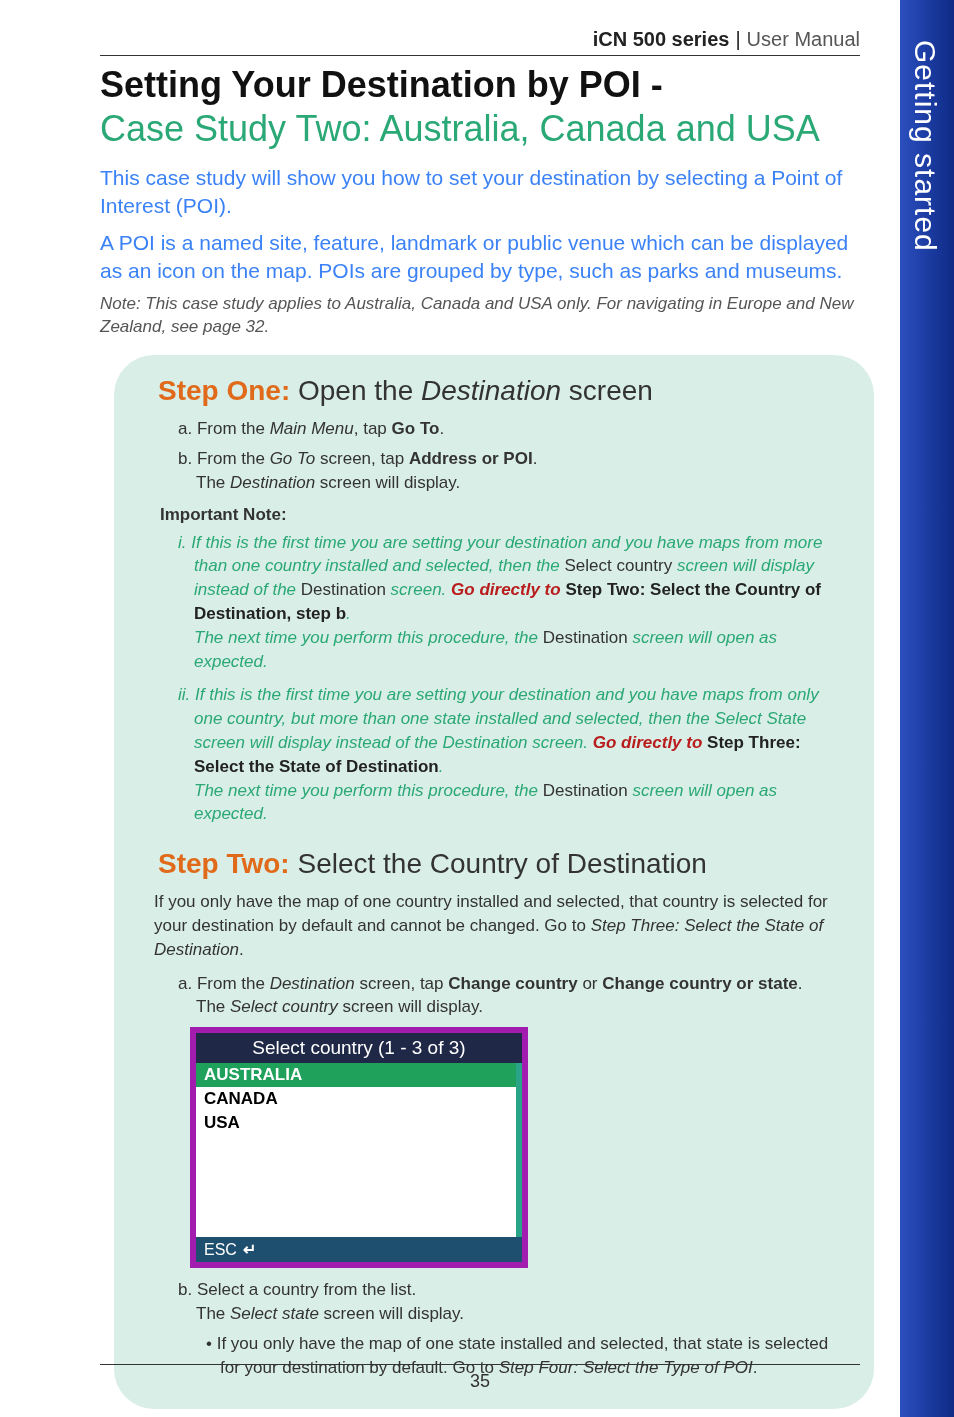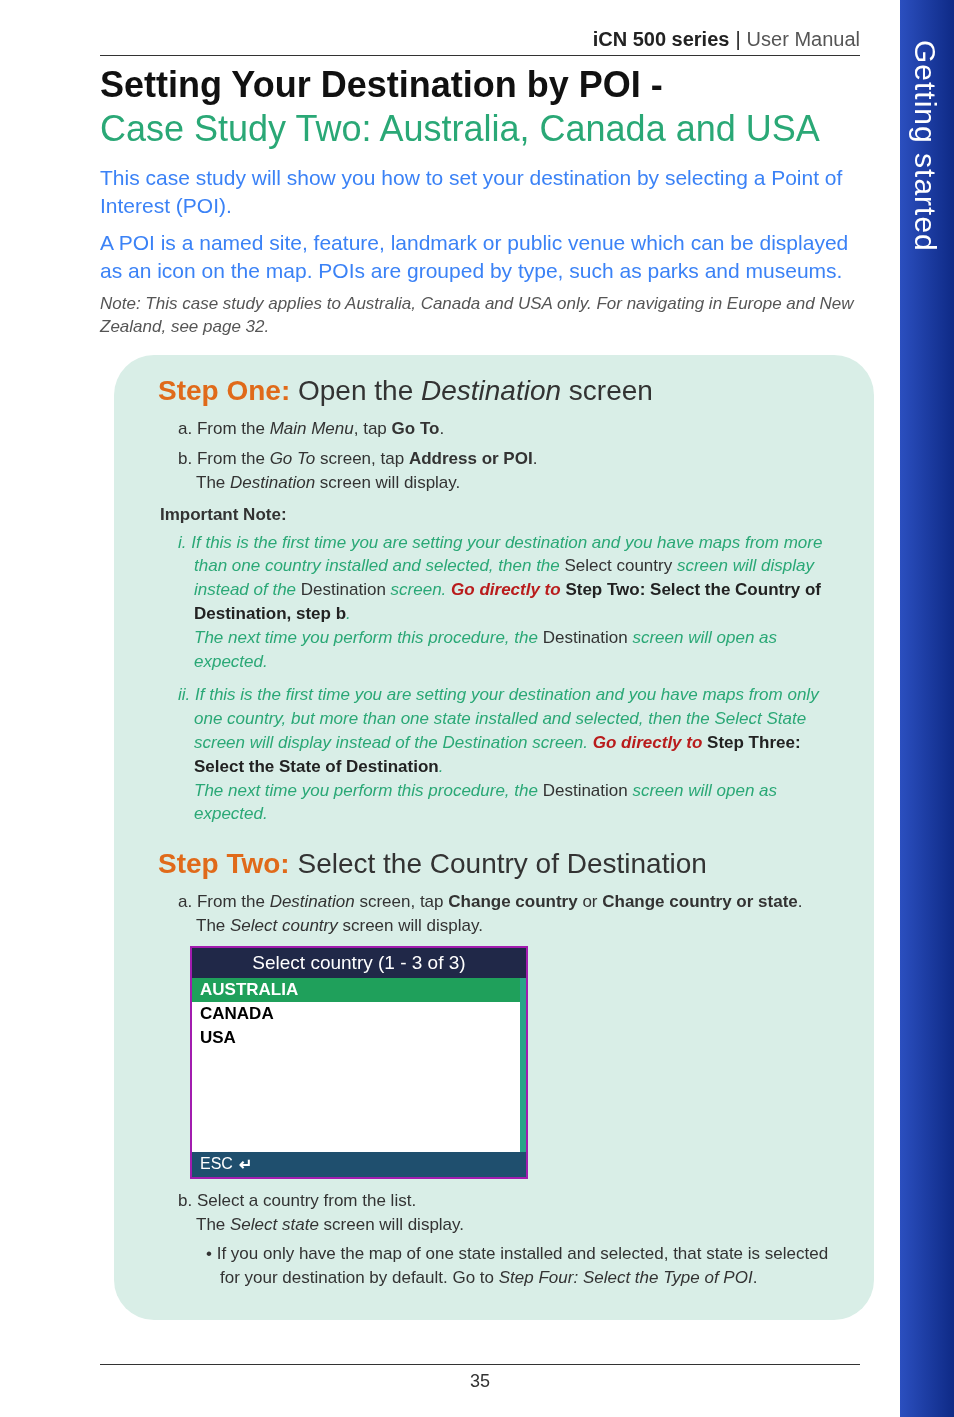--- a/index.html
+++ b/index.html
@@ -65,21 +65,21 @@
   .ital { font-style: italic; }
   .imp-note { font-weight: bold; font-size: 17px; margin-left: 10px; margin-top: 10px; margin-bottom: 6px; }
   .note-block { margin-left: 10px; font-size: 17px; color: #333; line-height: 1.4; }
   .note-block .row { text-indent: -16px; padding-left: 34px; margin-bottom: 10px; }
   .note-block .green { color: #2aa876; font-style: italic; }
   .note-block .green-bold-upright { color: #b91c1c; font-weight: bold; font-style: italic; }
   .note-block .black-bold { font-weight: bold; font-style: normal; color: #222; }
   .step2-lead { font-size: 17px; color: #333; line-height: 1.4; margin: 8px 4px 10px 4px; }
   .device {
     width: 338px;
-    border: 2px solid #a21caf;
+    border: 6px solid #a21caf;
     background: #fff;
     margin: 8px 0 10px 40px;
   }
   .device-title {
     background: #202848;
     color: #fff;
     font-family: Arial, sans-serif;
     font-size: 19px;
     padding: 4px 0;
     text-align: center;
@@ -160,20 +160,23 @@
       <div class="row">
         <span class="green">ii. </span><span class="green">If this is the first time you are setting your destination and you have maps from only one country, but more than one state installed and selected, then the Select State screen will display instead of the Destination screen. </span><span class="green-bold-upright">Go directly to </span><span class="black-bold">Step Three: Select the State of Destination</span><span class="green">.</span><br>
         <span class="green">The next time you perform this procedure, the </span><span>Destination</span><span class="green"> screen will open as expected.</span>
       </div>
     </div>
 
     <div class="step-head" style="margin-top:22px;">
       <span class="orange">Step Two:</span><span class="rest"> Select the Country of Destination</span>
     </div>
 
+    <p class="step2-lead">
+      <span>If you only have the map of one country installed and selected, that country is selected for your destination by default and cannot be changed. Go to </span><span class="ital">Step Three: Select the State of Destination</span><span>.</span>
+    </p>
 
     <ul class="ord-list">
       <li>
         <span>a. From the </span><span class="ital">Destination</span><span> screen, tap </span><span class="bold">Change country</span><span> or </span><span class="bold">Change country or state</span><span>.</span><br>
         <span>The </span><span class="ital">Select country</span><span> screen will display.</span>
       </li>
     </ul>
 
     <div class="device">
       <div class="device-title">Select country (1 - 3 of 3)</div>

